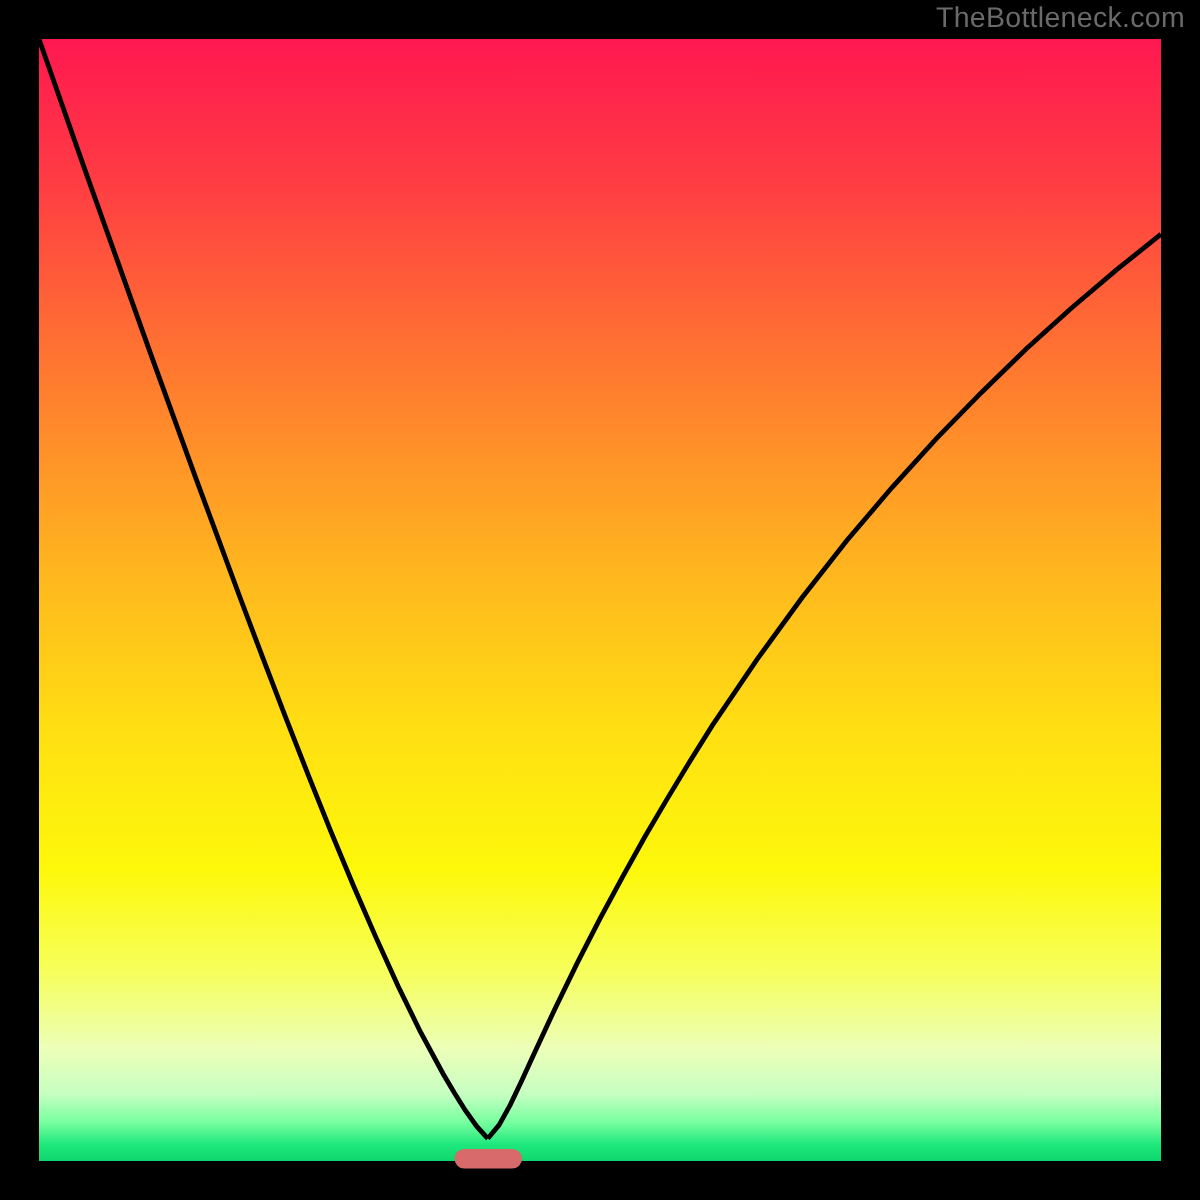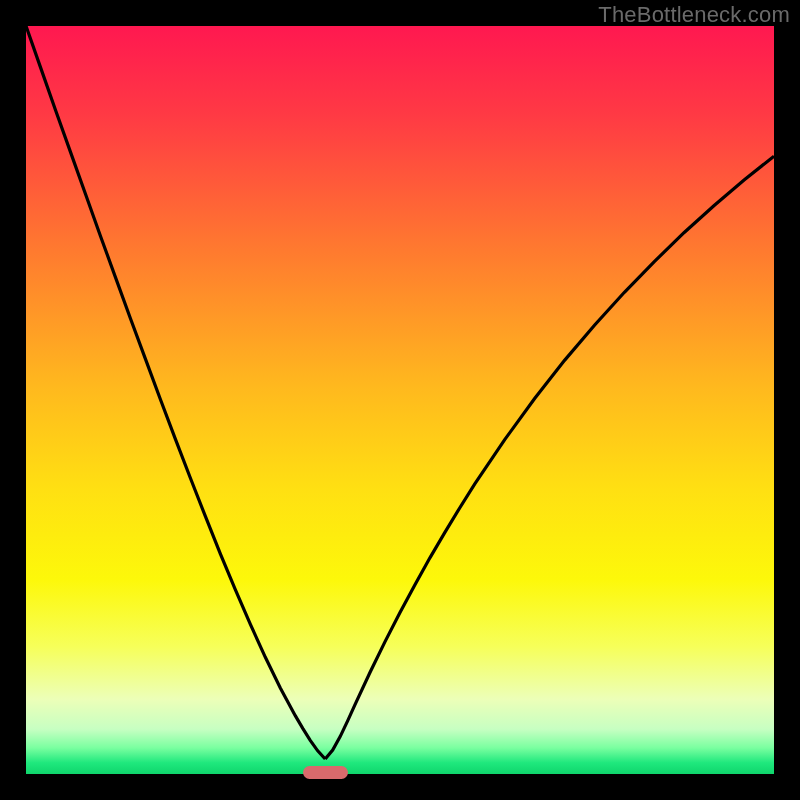--- a/index.html
+++ b/index.html
@@ -24,21 +24,21 @@
     left: 0;
     top: 0;
     width: 748px;
     height: 748px;
   }
   .watermark {
     position: absolute;
     top: 2px;
     right: 10px;
     color: #6a6a6a;
-    font-size: 22px;
+    font-size: 19px;
     font-weight: 500;
     letter-spacing: 0.2px;
   }
   .marker {
     position: absolute;
     height: 13px;
     border-radius: 7px;
     background: #d86a6c;
   }
   svg { display: block; }

